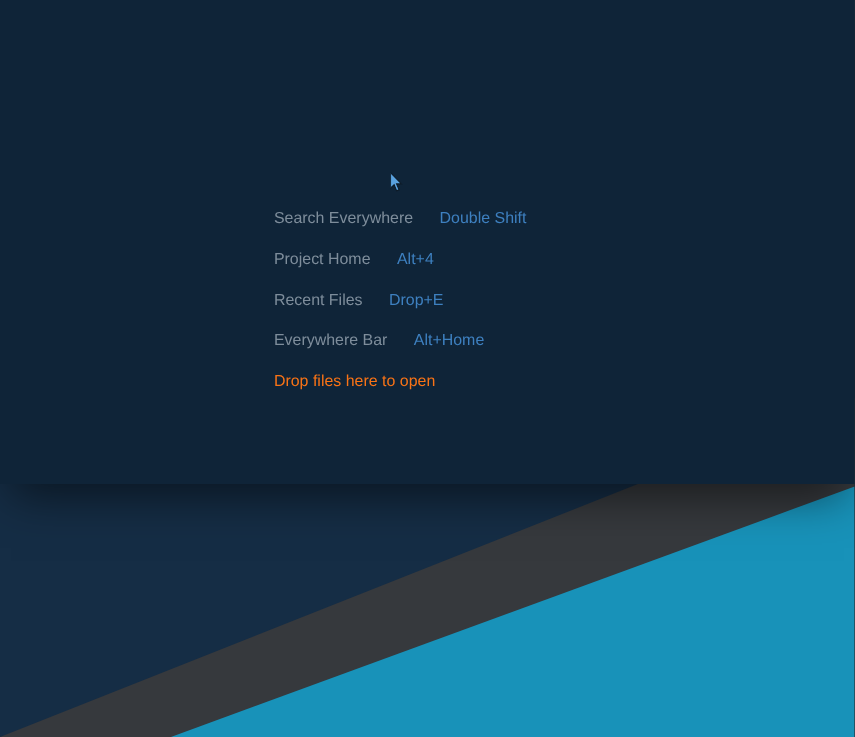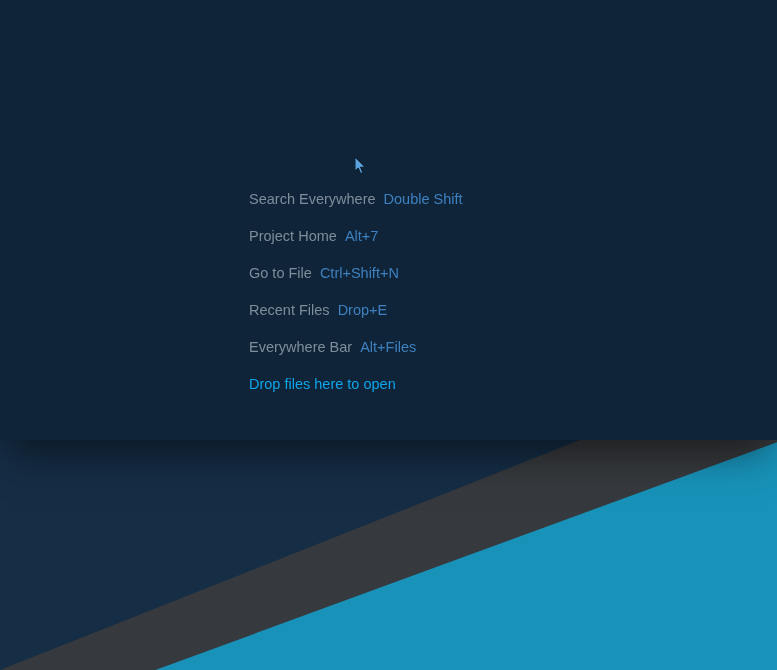--- a/index.html
+++ b/index.html
@@ -39,22 +39,22 @@
       display: flex;
       flex-direction: column;
       gap: 20px;
     }
     .hint-row {
       font-size: 14.5px;
       line-height: 17px;
       white-space: nowrap;
     }
     .hint-label { color: #7e8d9b; }
-    .hint-shortcut { color: #3e80c0; margin-left: 4px; }
-    .drop-hint { color: #0ea5e9; }
+    .hint-shortcut { color: #3e80c0; margin-left: 20px; }
+    .drop-hint { color: #f97316; }
     
     .cursor {
       position: absolute;
       left: 355px;
       top: 157px;
       width: 12px;
       height: 18px;
       pointer-events: none;
     }
     .cursor svg { display:block; }
@@ -68,36 +68,32 @@
 <div class="editor-panel">
   <div class="hint-list">
 
     <div class="hint-row">
       <span class="hint-label">Search Everywhere</span>
       <span class="hint-shortcut">Double Shift</span>
     </div>
 
     <div class="hint-row">
       <span class="hint-label">Project Home</span>
-      <span class="hint-shortcut">Alt+7</span>
+      <span class="hint-shortcut">Alt+4</span>
     </div>
 
-    <div class="hint-row">
-      <span class="hint-label">Go to File</span>
-      <span class="hint-shortcut">Ctrl+Shift+N</span>
-    </div>
 
     <div class="hint-row">
       <span class="hint-label">Recent Files</span>
       <span class="hint-shortcut">Drop+E</span>
     </div>
 
     <div class="hint-row">
       <span class="hint-label">Everywhere Bar</span>
-      <span class="hint-shortcut">Alt+Files</span>
+      <span class="hint-shortcut">Alt+Home</span>
     </div>
 
     <div class="hint-row drop-hint">
       <span>Drop files here to open</span>
     </div>
 
   </div>
 </div>
 
 <div class="cursor">

